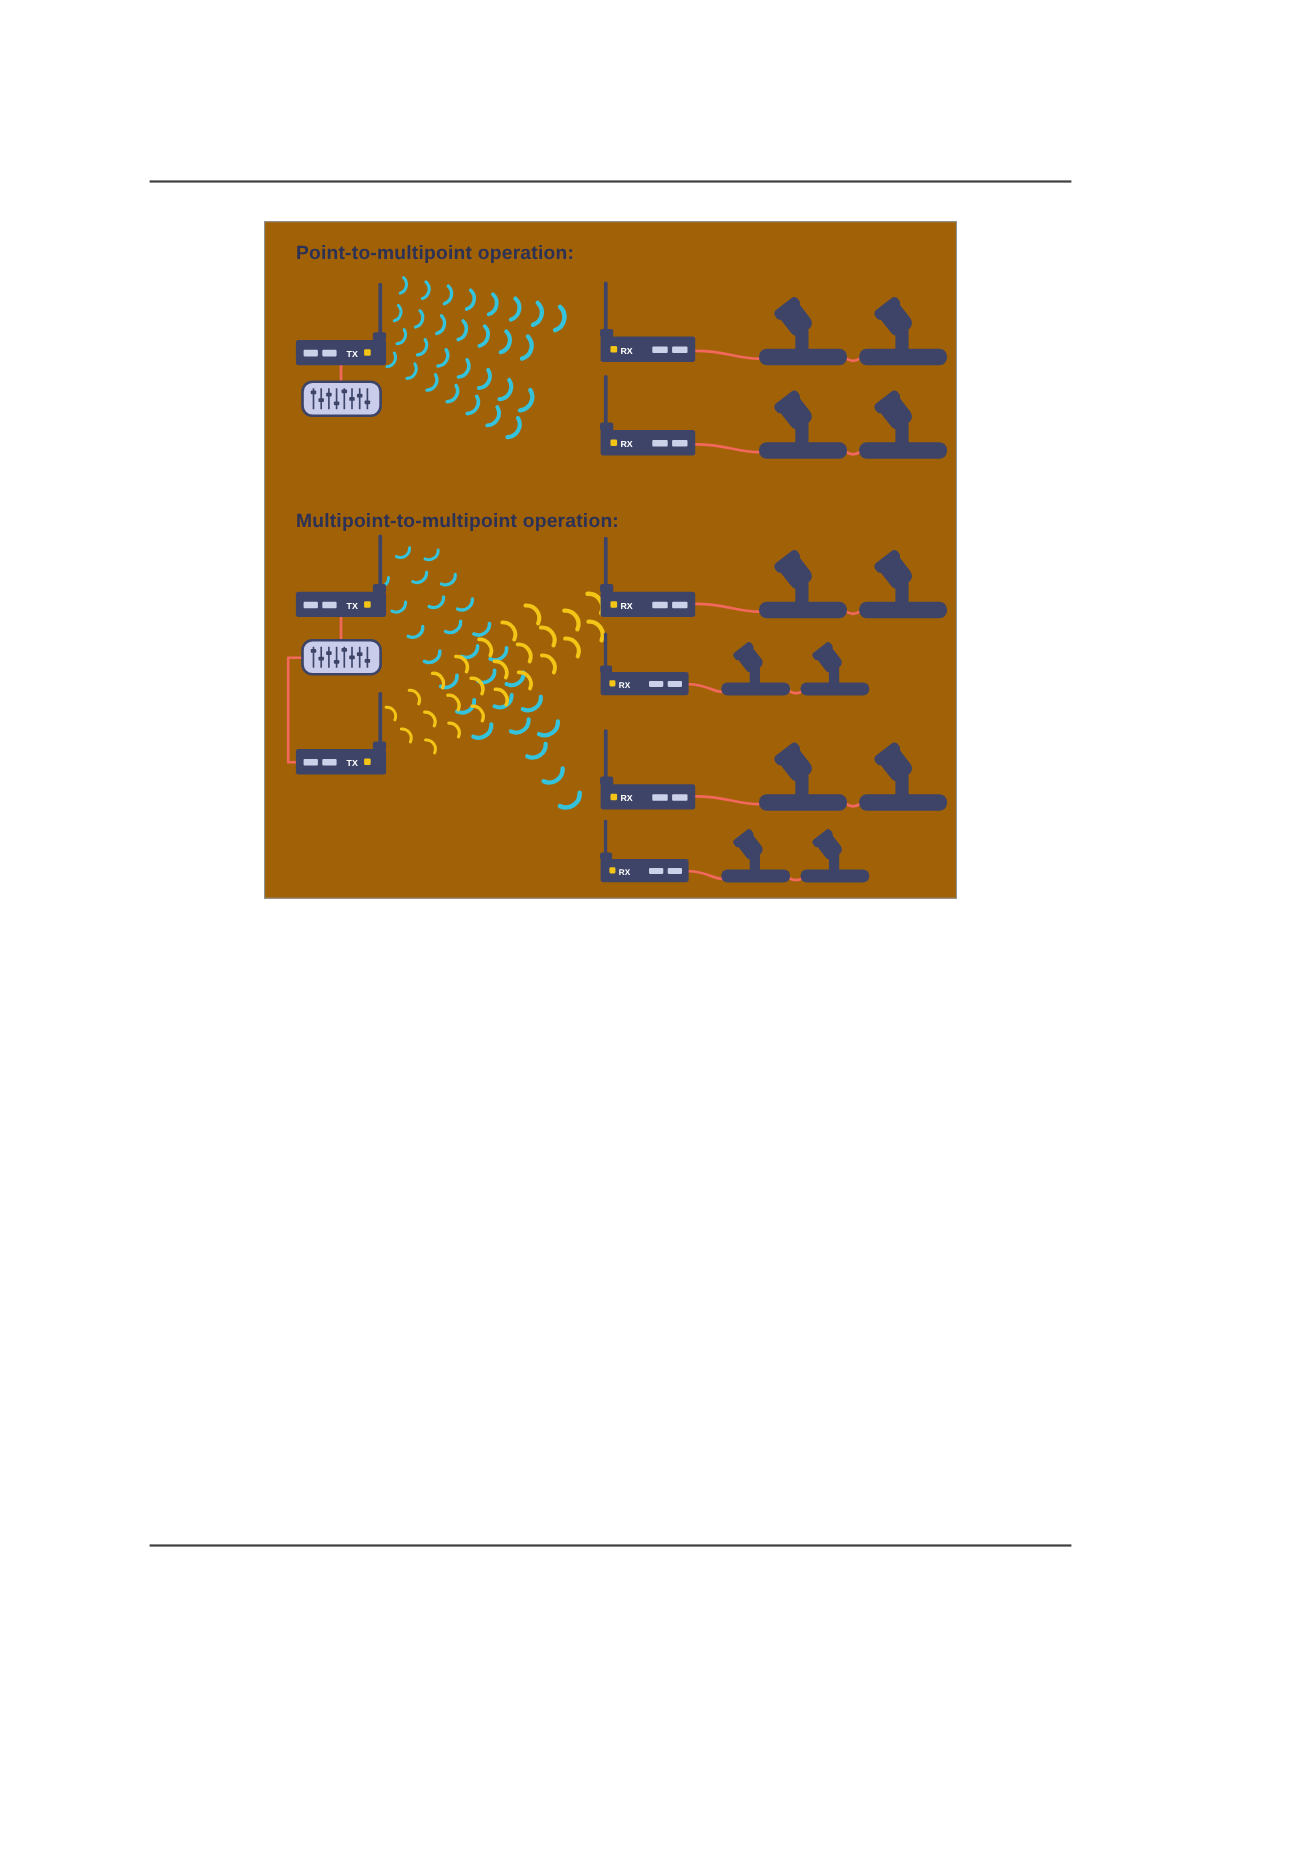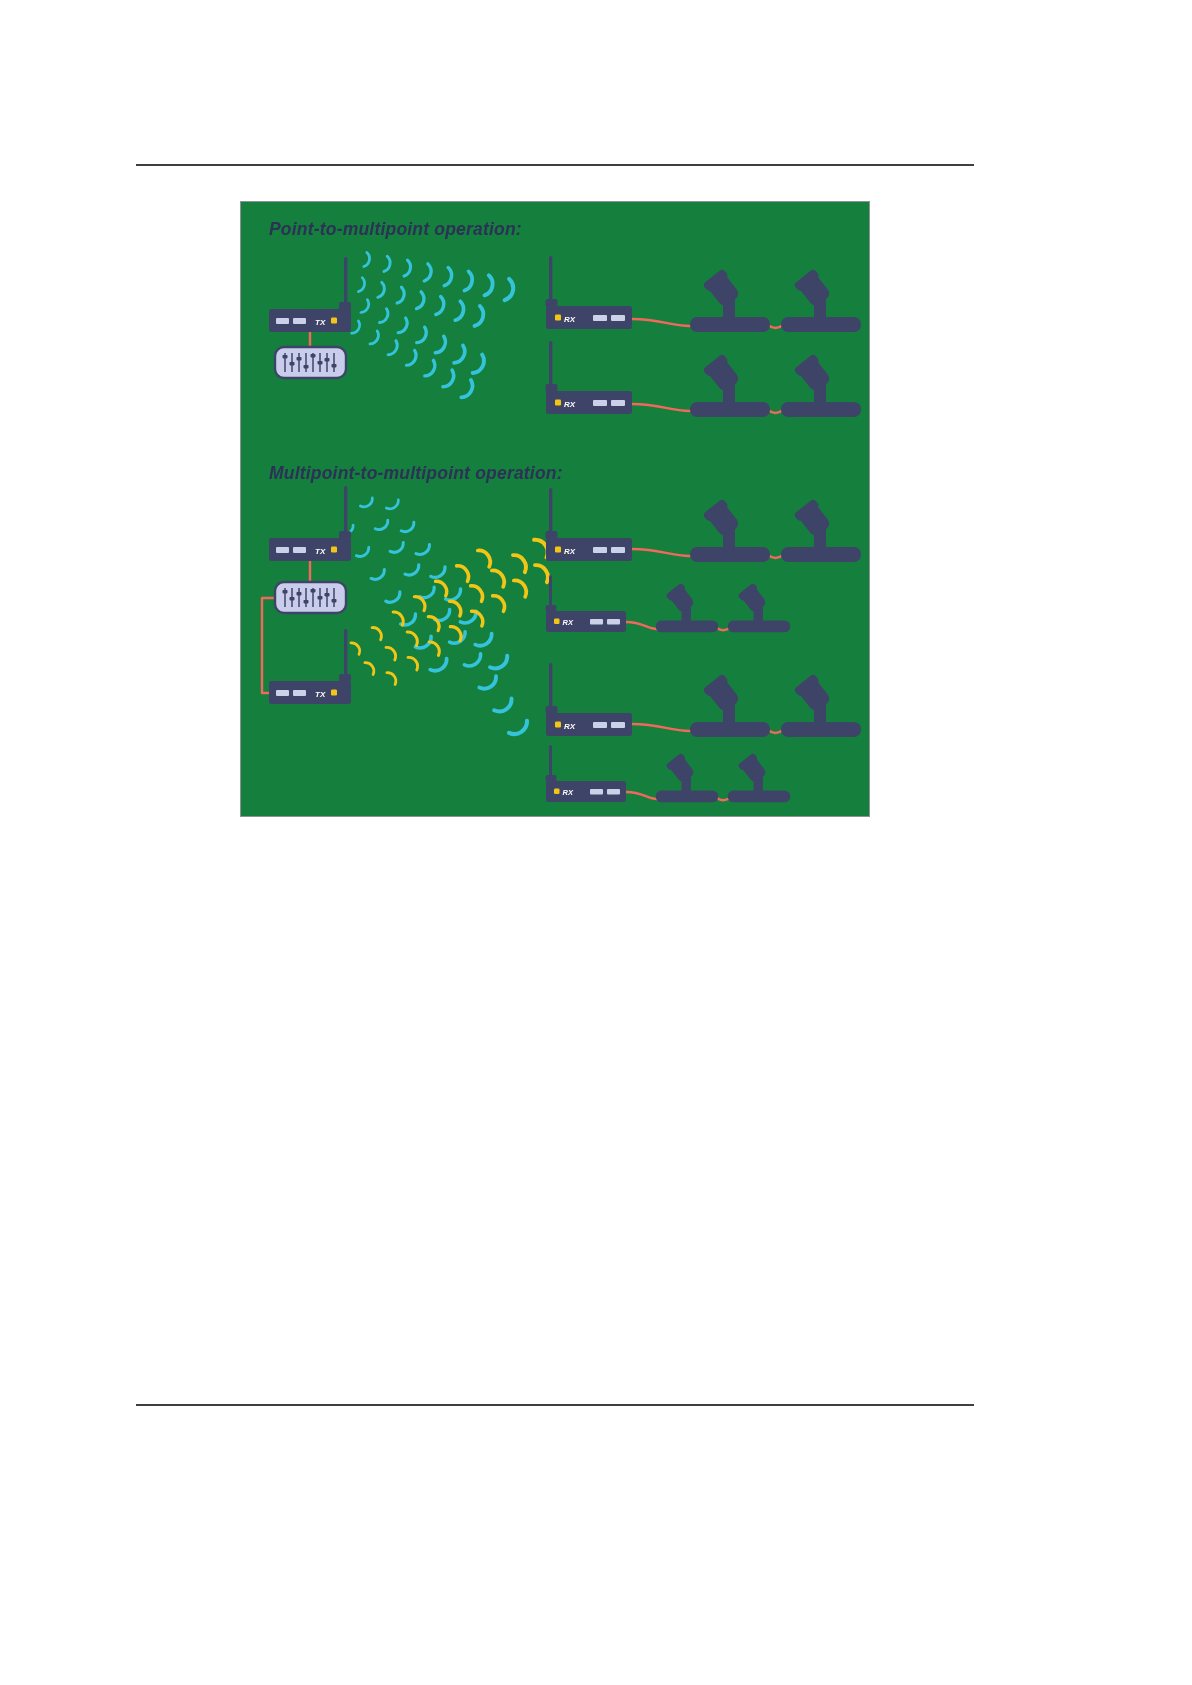--- a/index.html
+++ b/index.html
@@ -12,21 +12,21 @@
   }
   .rule{
     position:absolute;left:136px;width:838px;height:1.5px;
     background:var(--rule_gray,#3f3f3f);
   }
   .rule-top{top:164px;}
   .rule-bottom{top:1404px;}
   .diagram-frame{
     position:absolute;left:240px;top:201px;width:628px;height:614px;
     border:1px solid var(--frame_border,#8e9296);
-    box-sizing:content-box;background:#15803d;font-style:italic;
+    box-sizing:content-box;background:#a16207;
   }
   .diagram-frame svg{position:absolute;left:0;top:0;}
 
   .title{
     font-family:"Liberation Sans",sans-serif;
     font-weight:bold;font-size:17.5px;
     fill:var(--title_navy,#2c3156);
     letter-spacing:0.2px;
   }
   .devlabel{

